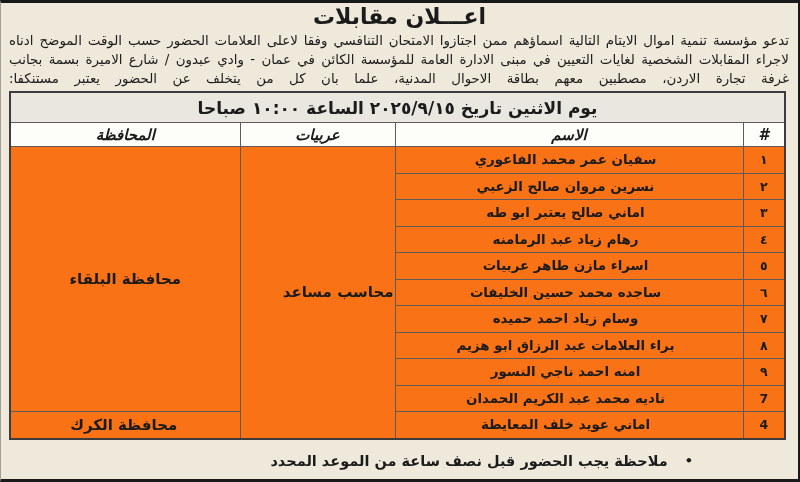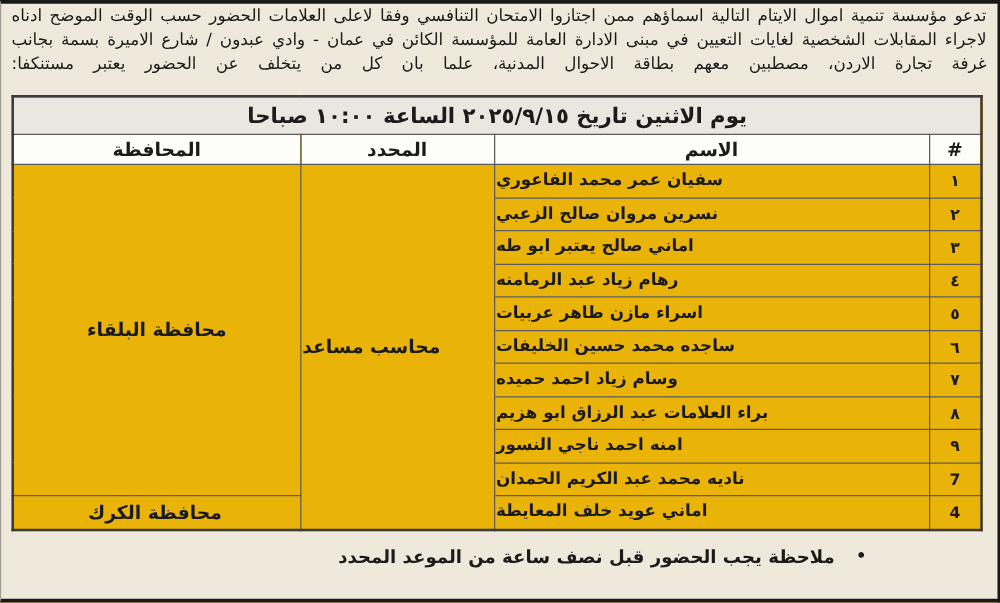--- a/index.html
+++ b/index.html
@@ -22,67 +22,68 @@
     text-align:center;font-weight:bold;font-size:22px;line-height:24px;
     margin:1px 0 2px 0;letter-spacing:.5px;
   }
   .intro{
     font-weight:normal;font-size:13.4px;line-height:19px;
     margin:0 9px 0 8px;text-align:justify;text-align-last:justify;
     word-spacing:1px;
   }
   table.sched{
     table-layout:fixed;border-collapse:collapse;
-    width:775px;margin:15px 12px 0 13px;
-    background:#eab308;border:2px solid #3c3c3c;
+    width:775px;margin:3px 12px 0 13px;
+    background:#f97316;border:2px solid #3c3c3c;
   }
   .sched col.c-num{width:42px;}
   .sched col.c-name{width:348px;}
   .sched col.c-job{width:155px;}
   .sched col.c-gov{width:230px;}
   .sched td,.sched th{border:1px solid #5c5c5c;font-weight:bold;overflow:hidden;}
   .banner-cell{
     background:#e9e7df;height:27px;text-align:center;
     font-size:17px;border-bottom:2px solid #3c3c3c;
   }
-  .sched th{height:21px;text-align:center;font-size:15px;background:#fdfdfa;}
+  .sched th{height:21px;text-align:center;font-size:15px;background:#fdfdfa;font-style:italic;}
   .row-num{height:23.5px;text-align:center;font-size:12.5px;}
-  .row-name{text-align:left;padding-right:8px;font-size:13.4px;}
-  .job-cell{text-align:left;font-size:15px;}
+  .row-name{text-align:center;padding-right:8px;font-size:13.4px;}
+  .job-cell{text-align:right;font-size:15px;}
   .gov-cell{text-align:center;font-size:15px;}
   .gov-karak{text-align:center;padding-right:4px;font-size:15px;}
   .note{
     display:flex;align-items:center;gap:17px;
     margin:13px 105px 0 0;font-weight:bold;font-size:14.5px;
   }
   .note .bullet{font-size:13px;line-height:13px;}
 </style>
 </head>
 <body>
 
 <div class="ad">
 
+  <div class="title">اعـــلان مقابلات</div>
 
   <p class="intro">تدعو مؤسسة تنمية اموال الايتام التالية اسماؤهم ممن اجتازوا الامتحان التنافسي وفقا لاعلى العلامات الحضور حسب الوقت الموضح ادناه لاجراء المقابلات الشخصية لغايات التعيين في مبنى الادارة العامة للمؤسسة الكائن في عمان - وادي عبدون / شارع الاميرة بسمة بجانب غرفة تجارة الاردن، مصطبين معهم بطاقة الاحوال المدنية، علما بان كل من يتخلف عن الحضور يعتبر مستنكفا:</p>
 
   <table class="sched">
     <colgroup>
       <col class="c-num">
         <col class="c-name">
         <col class="c-job">
         <col class="c-gov">
     </colgroup>
     <tbody>
       <tr>
         <td class="banner-cell" colspan="4">يوم الاثنين تاريخ ٢٠٢٥/٩/١٥ الساعة ١٠:٠٠ صباحا</td>
       </tr>
       <tr>
         <th>#</th>
         <th>الاسم</th>
-        <th>المحدد</th>
+        <th>عربيات</th>
         <th>المحافظة</th>
       </tr>
 
       <tr>
         <td class="row-num">١</td>
         <td class="row-name">سفيان عمر محمد الفاعوري</td>
         <td class="job-cell" rowspan="11">محاسب مساعد</td>
         <td class="gov-cell" rowspan="10">محافظة البلقاء</td>
       </tr>
       <tr>

